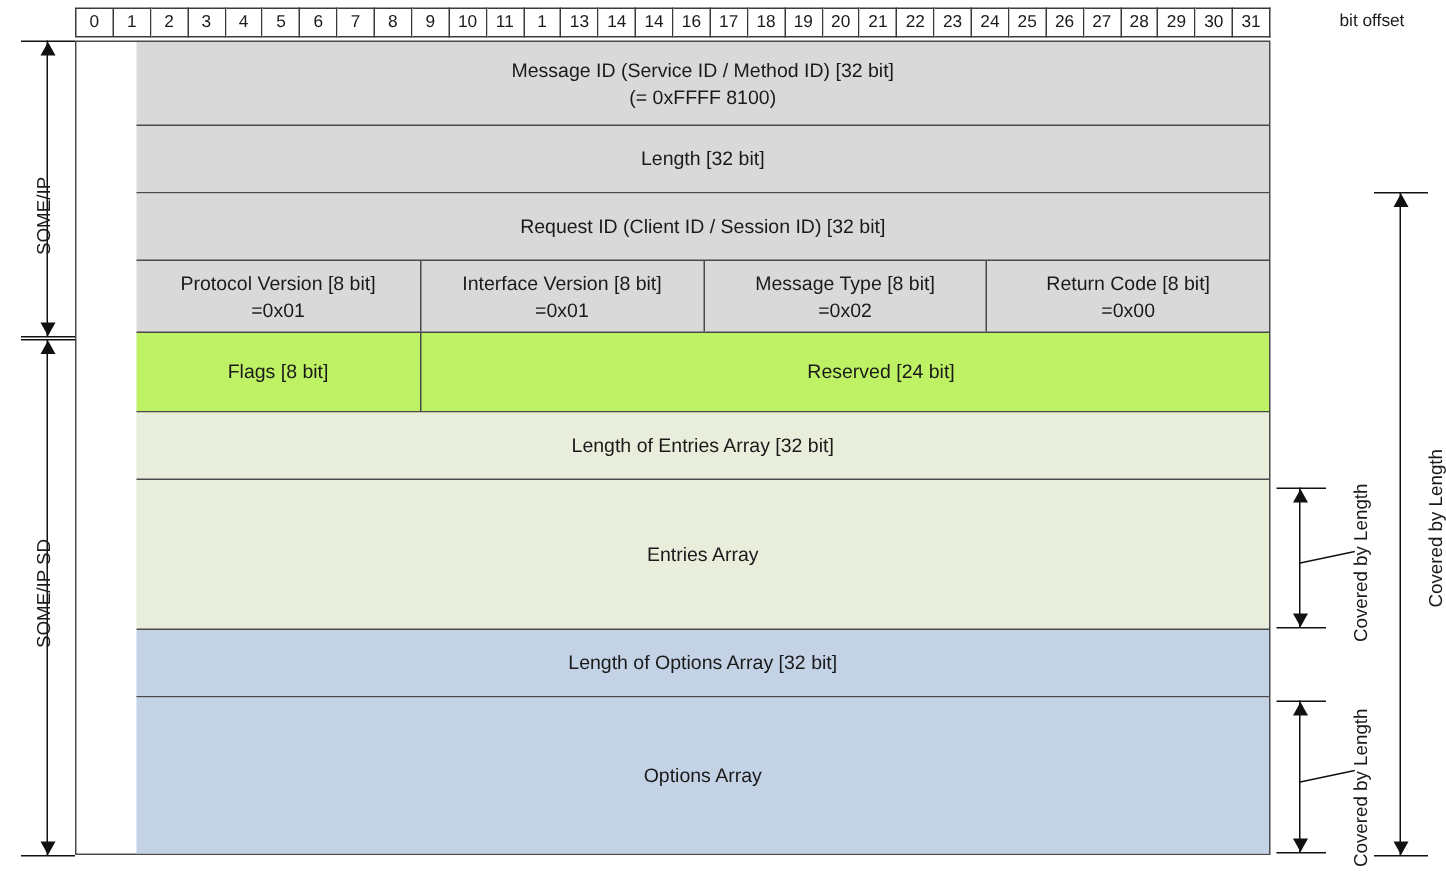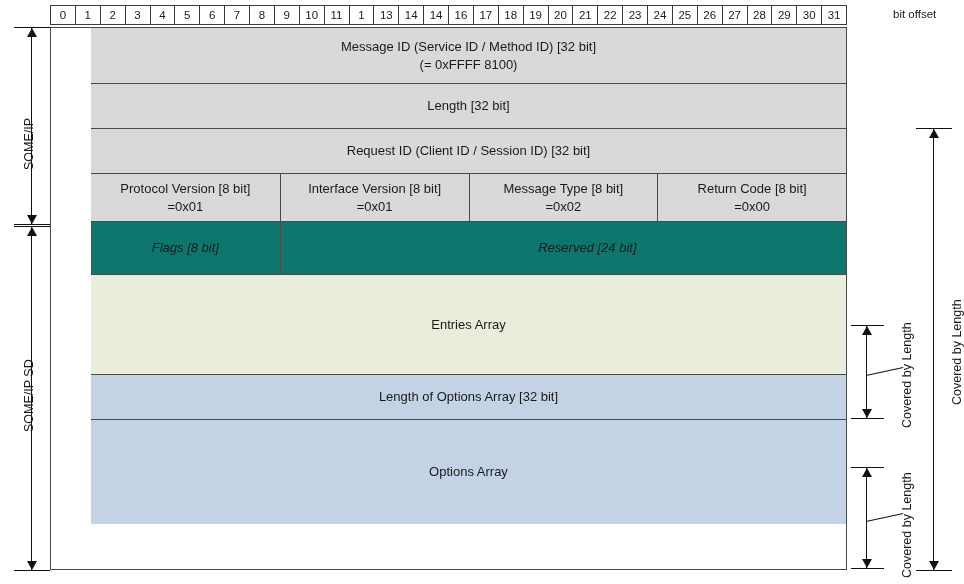--- a/index.html
+++ b/index.html
@@ -25,21 +25,21 @@
   
   .table{position:absolute;left:50px;top:27px;width:797px;height:543px;
          border:1px solid #4a4a4a;box-sizing:border-box;}
   .row{display:flex;box-sizing:border-box;border-bottom:1px solid #4a4a4a;
        align-items:center;justify-content:center;position:relative;margin-left:40px;}
   .row:last-child{border-bottom:none;}
   .cell{display:flex;flex-direction:column;align-items:center;justify-content:center;
         height:100%;box-sizing:border-box;font-size:13px;text-align:center;line-height:1.35;}
   .cell + .cell{border-left:1px solid #4a4a4a;}
   .someip{background:#d9d9d9;}
-  .flags-row{background:#0f766e;font-style:italic;}
+  .flags-row{background:#bef264;}
   .entries{background:#e8eedb;}
   .options{background:#c3d3e5;}
   .w25{width:25%;}
   .w75{width:75%;padding-left:48px;}
   .w100{width:100%;}
   .sub{font-size:13px;}
 
   
   .vline{position:absolute;width:1px;background:#111;}
   .tick{position:absolute;height:1px;background:#111;}
@@ -134,20 +134,25 @@
 
     <div class="row flags-row" style="height:53px">
       <div class="cell w25">
         <span>Flags [8 bit]</span>
       </div>
       <div class="cell w75">
         <span>Reserved [24 bit]</span>
       </div>
     </div>
 
+    <div class="row entries" style="height:45px">
+      <div class="cell w100">
+        <span>Length of Entries Array  [32 bit]</span>
+      </div>
+    </div>
 
     <div class="row entries" style="height:100px">
       <div class="cell w100">
         <span>Entries Array</span>
       </div>
     </div>
 
     <div class="row options" style="height:45px">
       <div class="cell w100">
         <span>Length of Options Array  [32 bit]</span>

